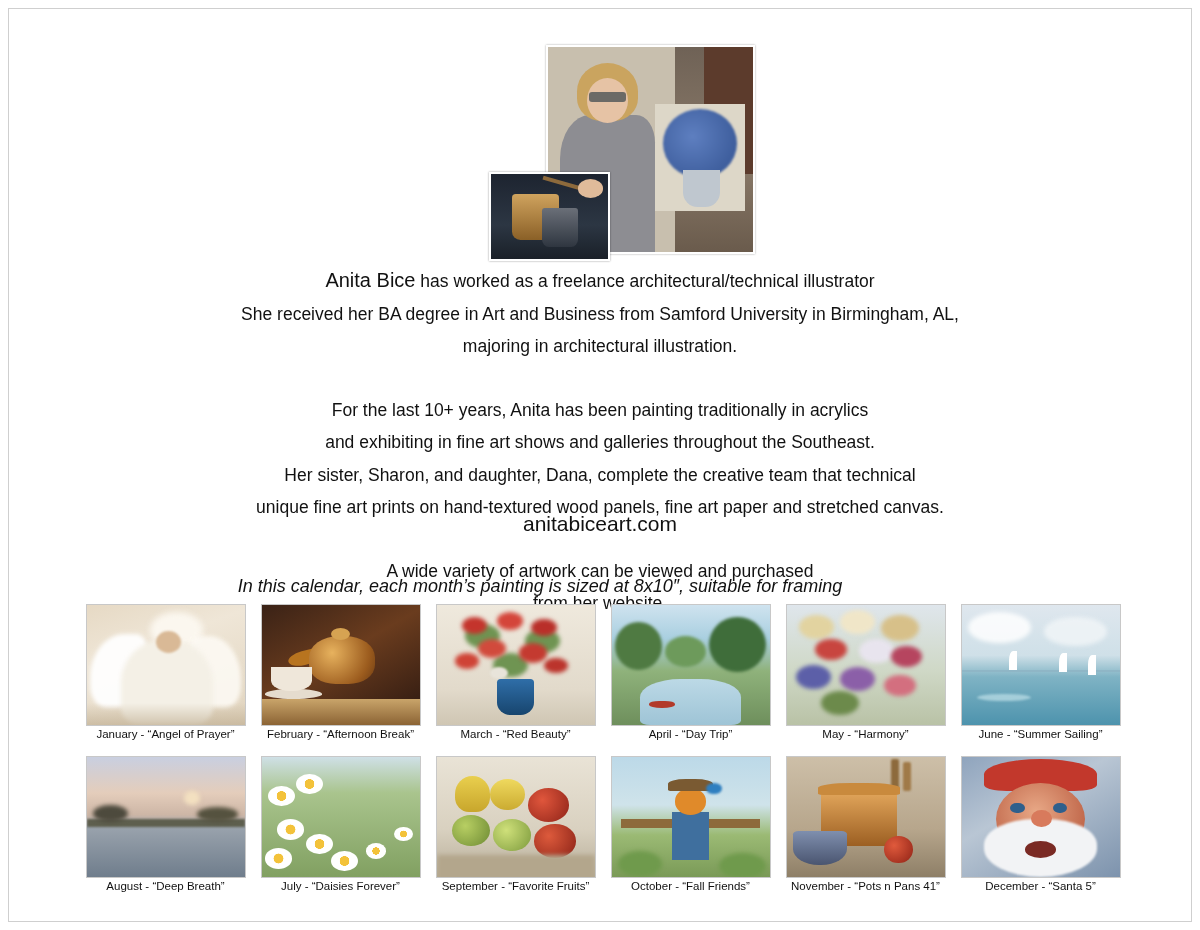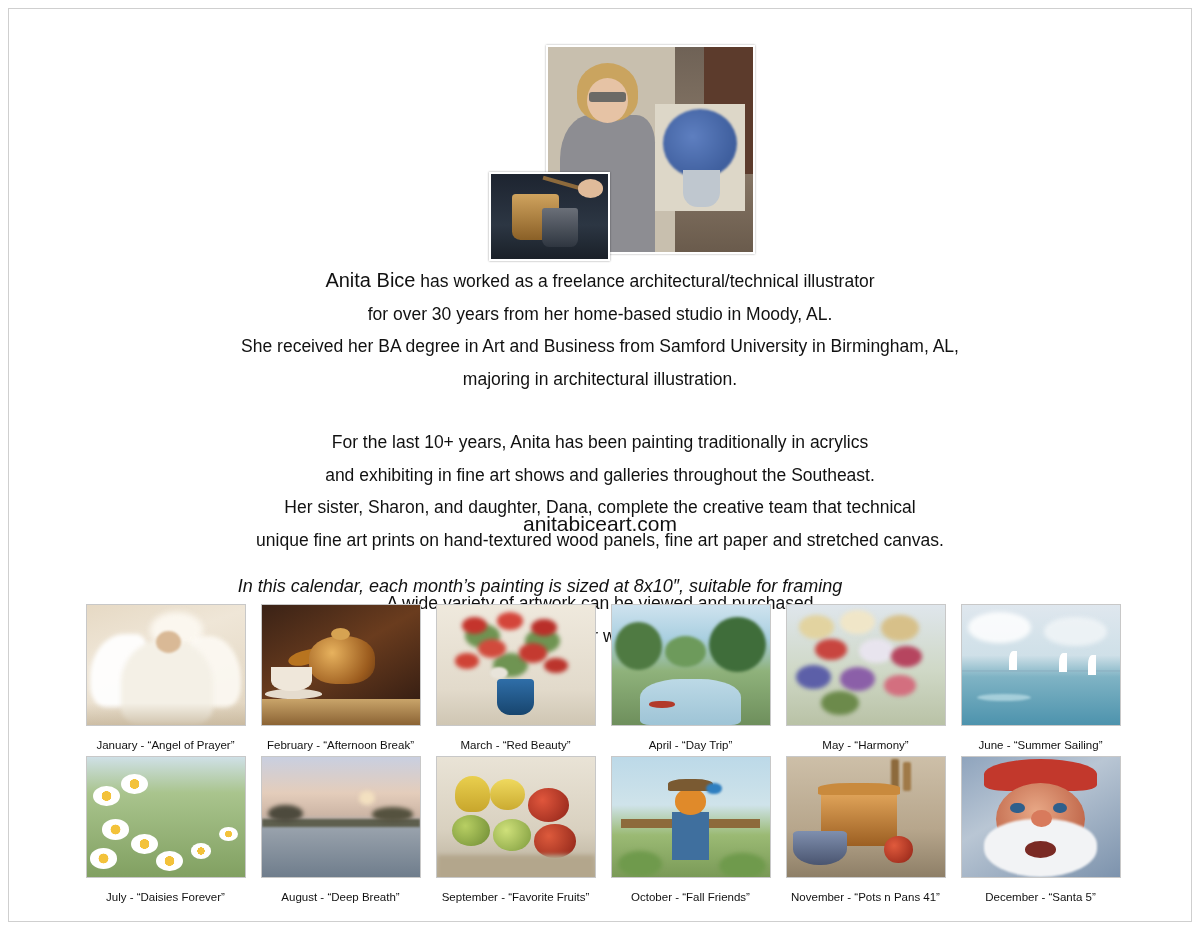--- a/index.html
+++ b/index.html
@@ -115,21 +115,21 @@
   }
   .thumb {
     width: 160px;
     height: 122px;
     border: 1px solid #c8c8c8;
     box-sizing: border-box;
     overflow: hidden;
     position: relative;
   }
   .caption {
-    margin-top: 13px;
+    margin-top: 2px;
     font-size: 11.5px;
     color: #111111;
     white-space: nowrap;
   }
 
   
   .art { position: absolute; inset: 0; }
   .blob { position: absolute; border-radius: 50%; filter: blur(2px); }
   .blob-s { position: absolute; border-radius: 50%; filter: blur(1px); }
 
@@ -254,21 +254,20 @@
       <div class="sp-pot2"></div>
       <div class="sp-brush"></div>
       <div class="sp-hand"></div>
     </div>
   </div>
 
   <div class="bio">
     <p>
       <span class="name">Anita Bice</span><span> has worked as a freelance architectural/technical illustrator</span>
     </p>
-    <p>for over 30 years from her home-based studio in Moody, AL.</p>
     <p>She received her BA degree in Art and Business from Samford University in Birmingham, AL,</p>
     <p>majoring in architectural illustration.</p>
     <div class="gap"></div>
     <p>For the last 10+ years, Anita has been painting traditionally in acrylics</p>
     <p>and exhibiting in fine art shows and galleries throughout the Southeast.</p>
     <p>Her sister, Sharon, and daughter, Dana, complete the creative team that technical</p>
     <p>unique fine art prints on hand-textured wood panels, fine art paper and stretched canvas.</p>
     <div class="gap"></div>
     <p>A wide variety of artwork can be viewed and purchased</p>
     <p>from her website.</p>
@@ -370,48 +369,48 @@
           <div class="sail" style="left:62%;top:40%;"></div>
           <div class="sail" style="left:80%;top:42%;"></div>
           <div class="blob-s" style="left:10%;top:74%;width:34%;height:6%;background:#bfe0e8;opacity:.7;"></div>
         </div>
       </div>
       <div class="caption">June - “Summer Sailing”</div>
     </div>
 
     <div class="cell">
       <div class="thumb">
+        <div class="art aug">
+          <div class="sun"></div>
+          <div class="shore"></div>
+          <div class="blob" style="left:4%;top:40%;width:22%;height:14%;background:#4d4a3d;"></div>
+          <div class="blob" style="left:70%;top:42%;width:26%;height:12%;background:#55523f;"></div>
+        </div>
+      </div>
+      <div class="caption">August - “Deep Breath”</div>
+    </div>
+
+    <div class="cell">
+      <div class="thumb">
         <div class="art jul">
           <div class="daisy" style="left:4%;top:24%;"></div>
           <div class="daisy" style="left:22%;top:14%;"></div>
           <div class="daisy" style="left:10%;top:52%;"></div>
           <div class="daisy" style="left:28%;top:64%;"></div>
           <div class="daisy" style="left:2%;top:76%;"></div>
           <div class="daisy" style="left:44%;top:78%;"></div>
           <div class="daisy" style="left:66%;top:72%; width:13%;height:13%;"></div>
           <div class="daisy" style="left:84%;top:58%; width:12%;height:12%;"></div>
         </div>
       </div>
       <div class="caption">July - “Daisies Forever”</div>
     </div>
 
     <div class="cell">
       <div class="thumb">
-        <div class="art aug">
-          <div class="sun"></div>
-          <div class="shore"></div>
-          <div class="blob" style="left:4%;top:40%;width:22%;height:14%;background:#4d4a3d;"></div>
-          <div class="blob" style="left:70%;top:42%;width:26%;height:12%;background:#55523f;"></div>
-        </div>
-      </div>
-      <div class="caption">August - “Deep Breath”</div>
-    </div>
-
-    <div class="cell">
-      <div class="thumb">
         <div class="art sep">
           <div class="fruit" style="left:12%;top:16%;width:22%;height:30%;background:linear-gradient(#e9cf4e,#c8a62c);border-radius:50% 50% 40% 40%;"></div>
           <div class="fruit" style="left:34%;top:18%;width:22%;height:26%;background:linear-gradient(#efd95e,#cbab31);"></div>
           <div class="fruit" style="left:58%;top:26%;width:26%;height:28%;background:radial-gradient(circle at 35% 35%,#e0563c,#8e2318);"></div>
           <div class="fruit" style="left:10%;top:48%;width:24%;height:26%;background:radial-gradient(circle at 35% 35%,#b8cf63,#6d8a33);"></div>
           <div class="fruit" style="left:36%;top:52%;width:24%;height:26%;background:radial-gradient(circle at 35% 35%,#cfe07a,#7c9a3c);"></div>
           <div class="fruit" style="left:62%;top:56%;width:26%;height:28%;background:radial-gradient(circle at 35% 35%,#dd5a3c,#8c2317);"></div>
           <div class="blob" style="left:0;top:82%;width:100%;height:22%;background:#b3a68c;border-radius:0;"></div>
         </div>
       </div>

